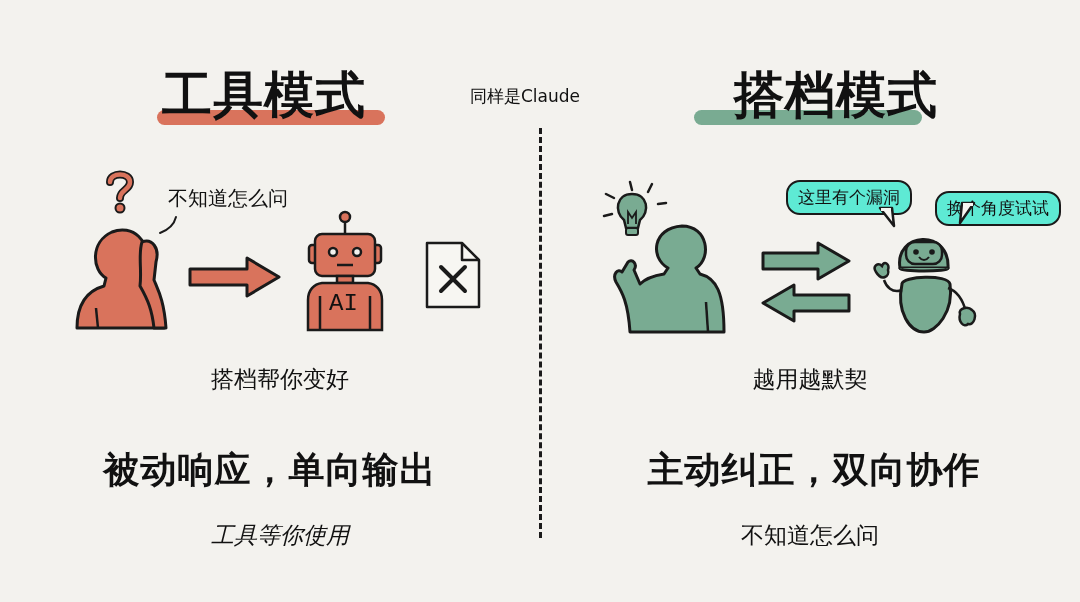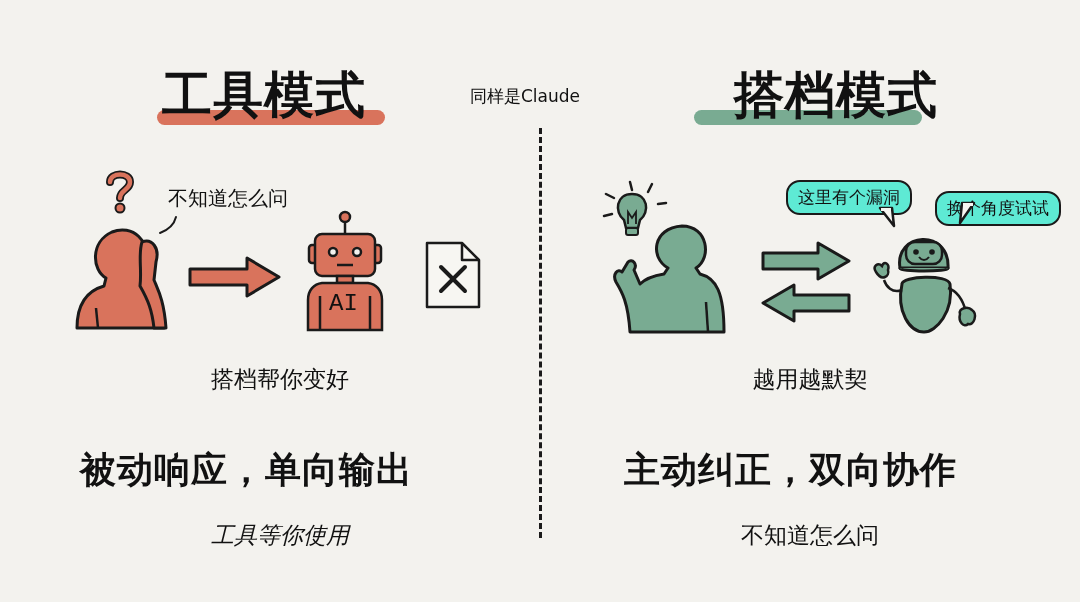--- a/index.html
+++ b/index.html
@@ -15,21 +15,21 @@
     font-size: 50px; font-weight: bold; letter-spacing: 1px;
     line-height: 1; z-index: 2; white-space: nowrap;
   }
   .underline { height: 15px; border-radius: 8px; z-index: 1; }
   .center-label { font-size: 17px; white-space: nowrap; text-align: right; }
   .divider {
     left: 539px; top: 128px; width: 0; height: 410px;
     border-left: 3px dashed #1a1a1a;
   }
   .caption { font-size: 23px; white-space: nowrap; text-align: center; }
-  .headline { font-size: 36px; font-weight: bold; white-space: nowrap; text-align: left; letter-spacing: 1px; }
+  .headline { font-size: 36px; font-weight: bold; white-space: nowrap; text-align: center; letter-spacing: 1px; }
   .sub { font-size: 23px; white-space: nowrap; text-align: center; }
   .bubble-text { font-size: 20px; white-space: nowrap; }
   .bubble {
     background: #5eead4; border: 2.5px solid #1a1a1a; border-radius: 14px;
     padding: 4px 10px; font-size: 17px; white-space: nowrap;
   }
   svg { overflow: visible; }
 </style>
 </head>
 <body>

